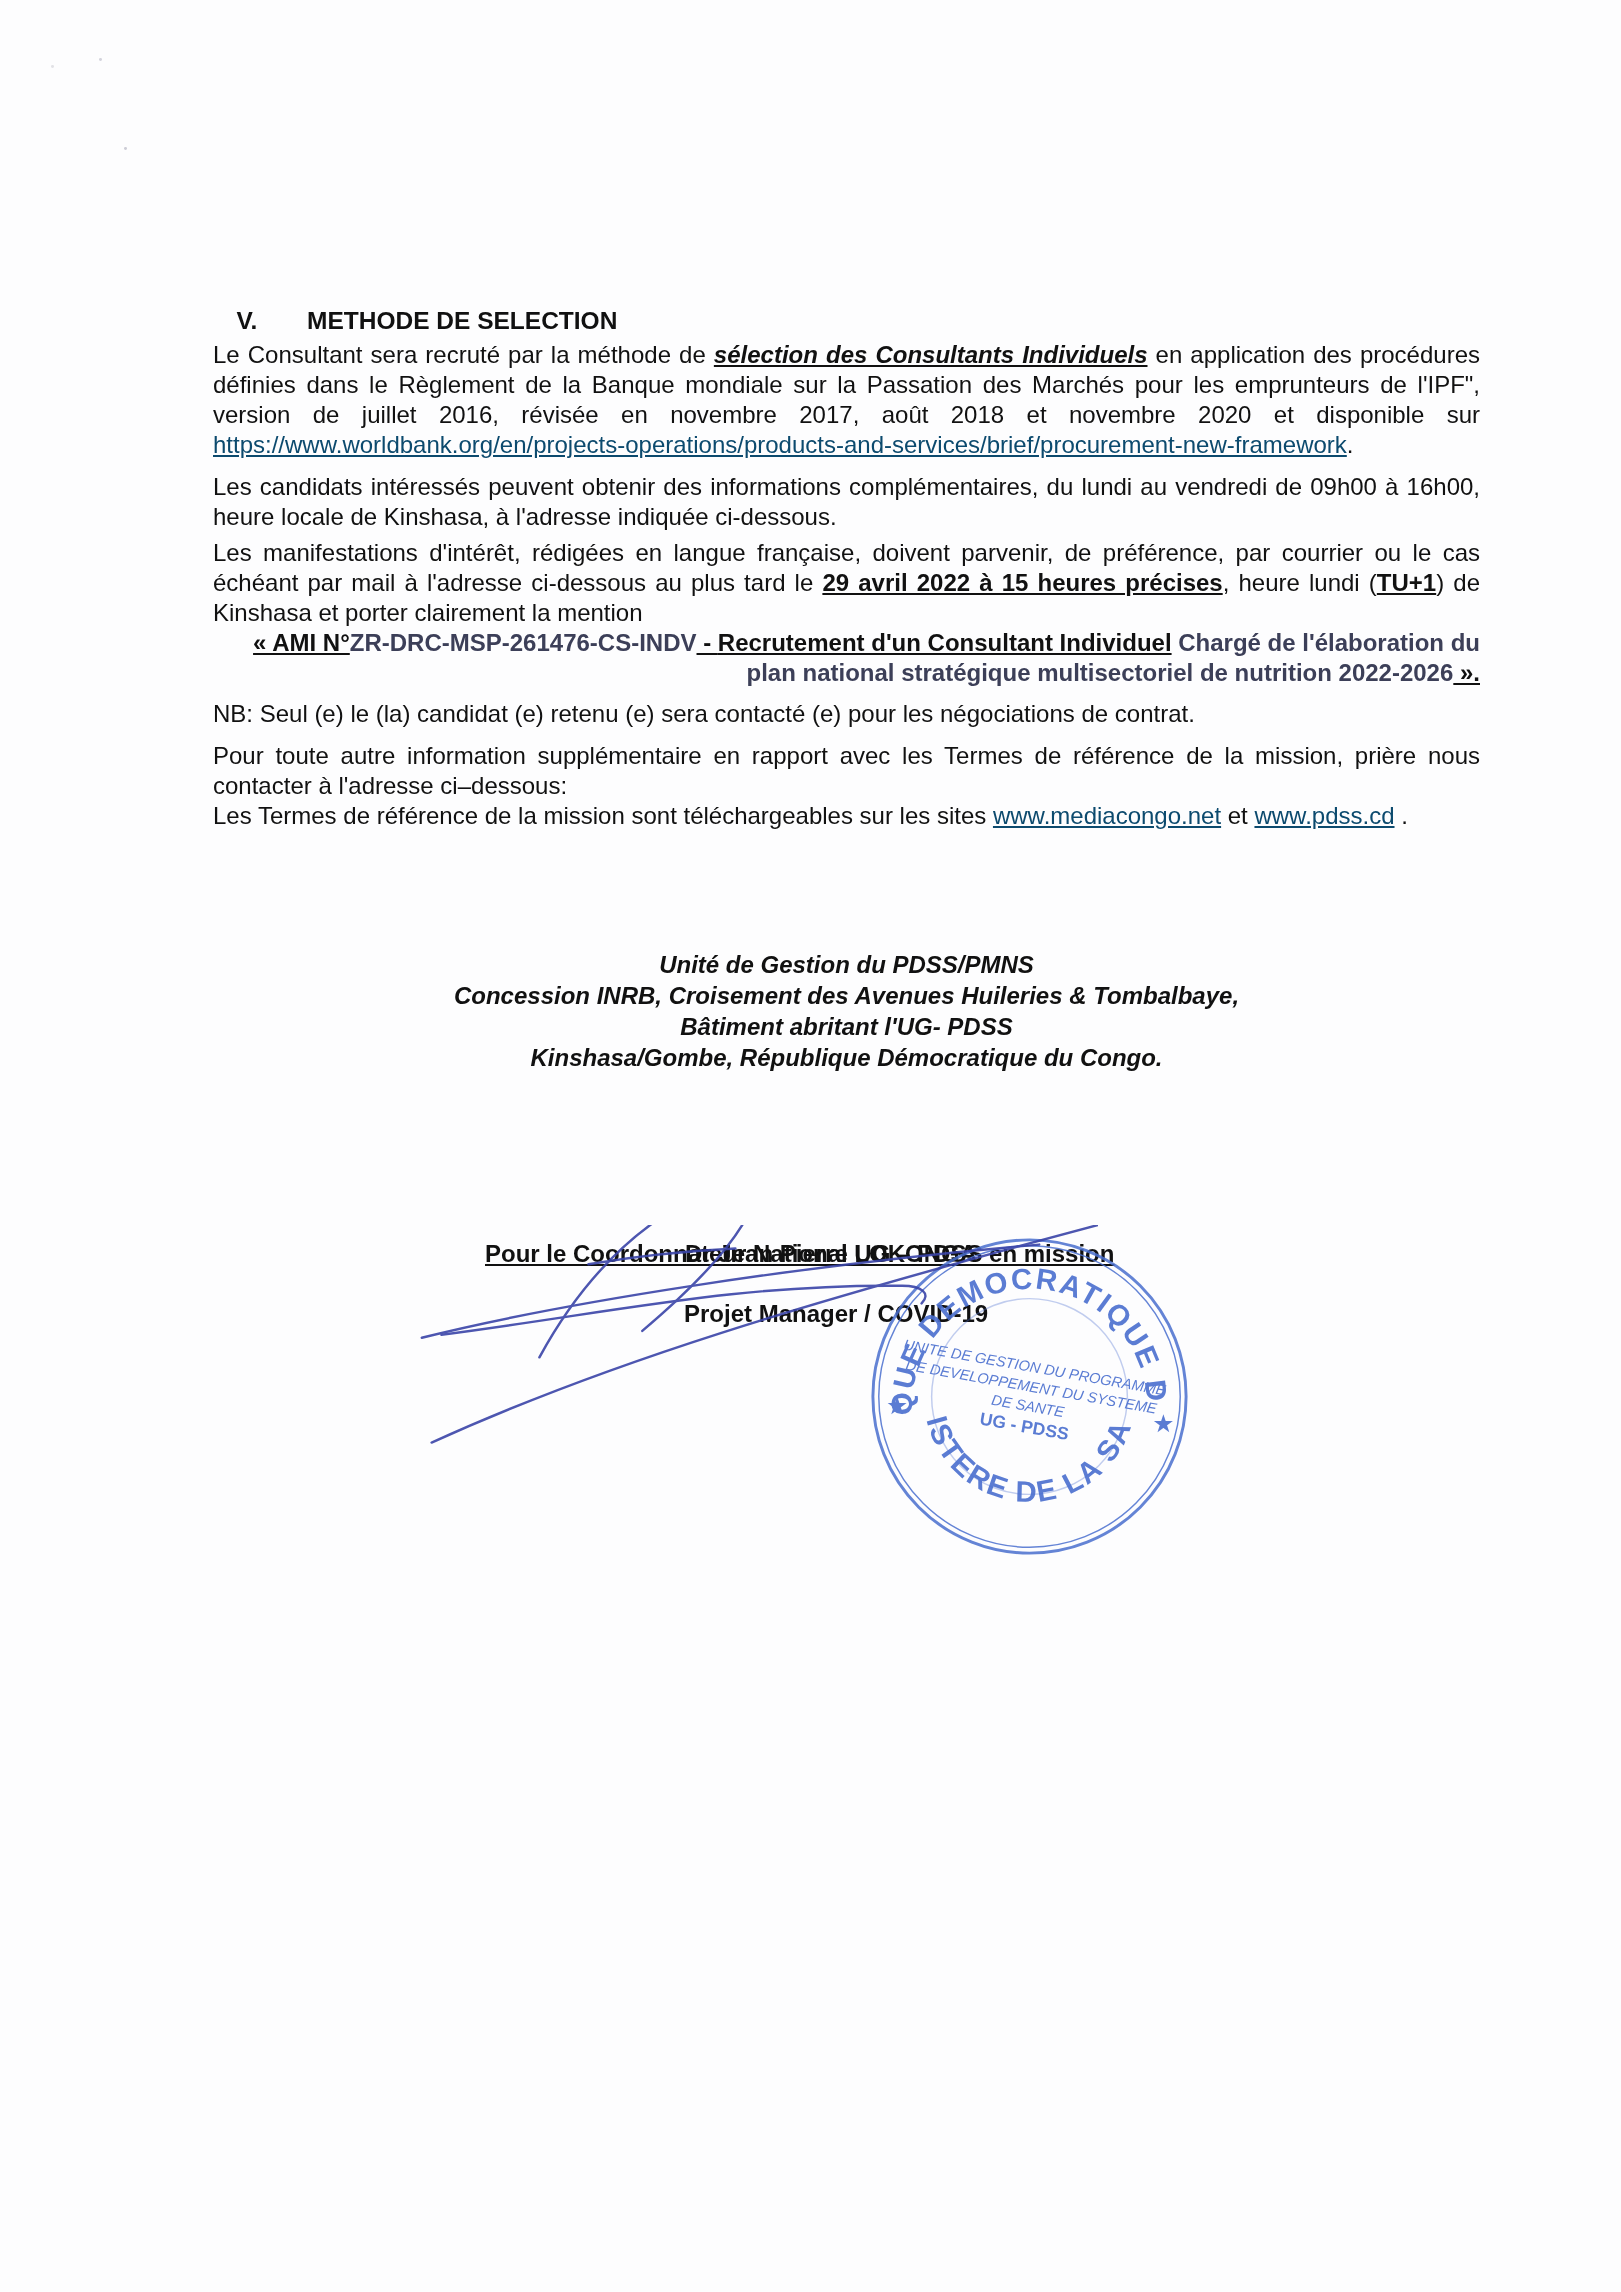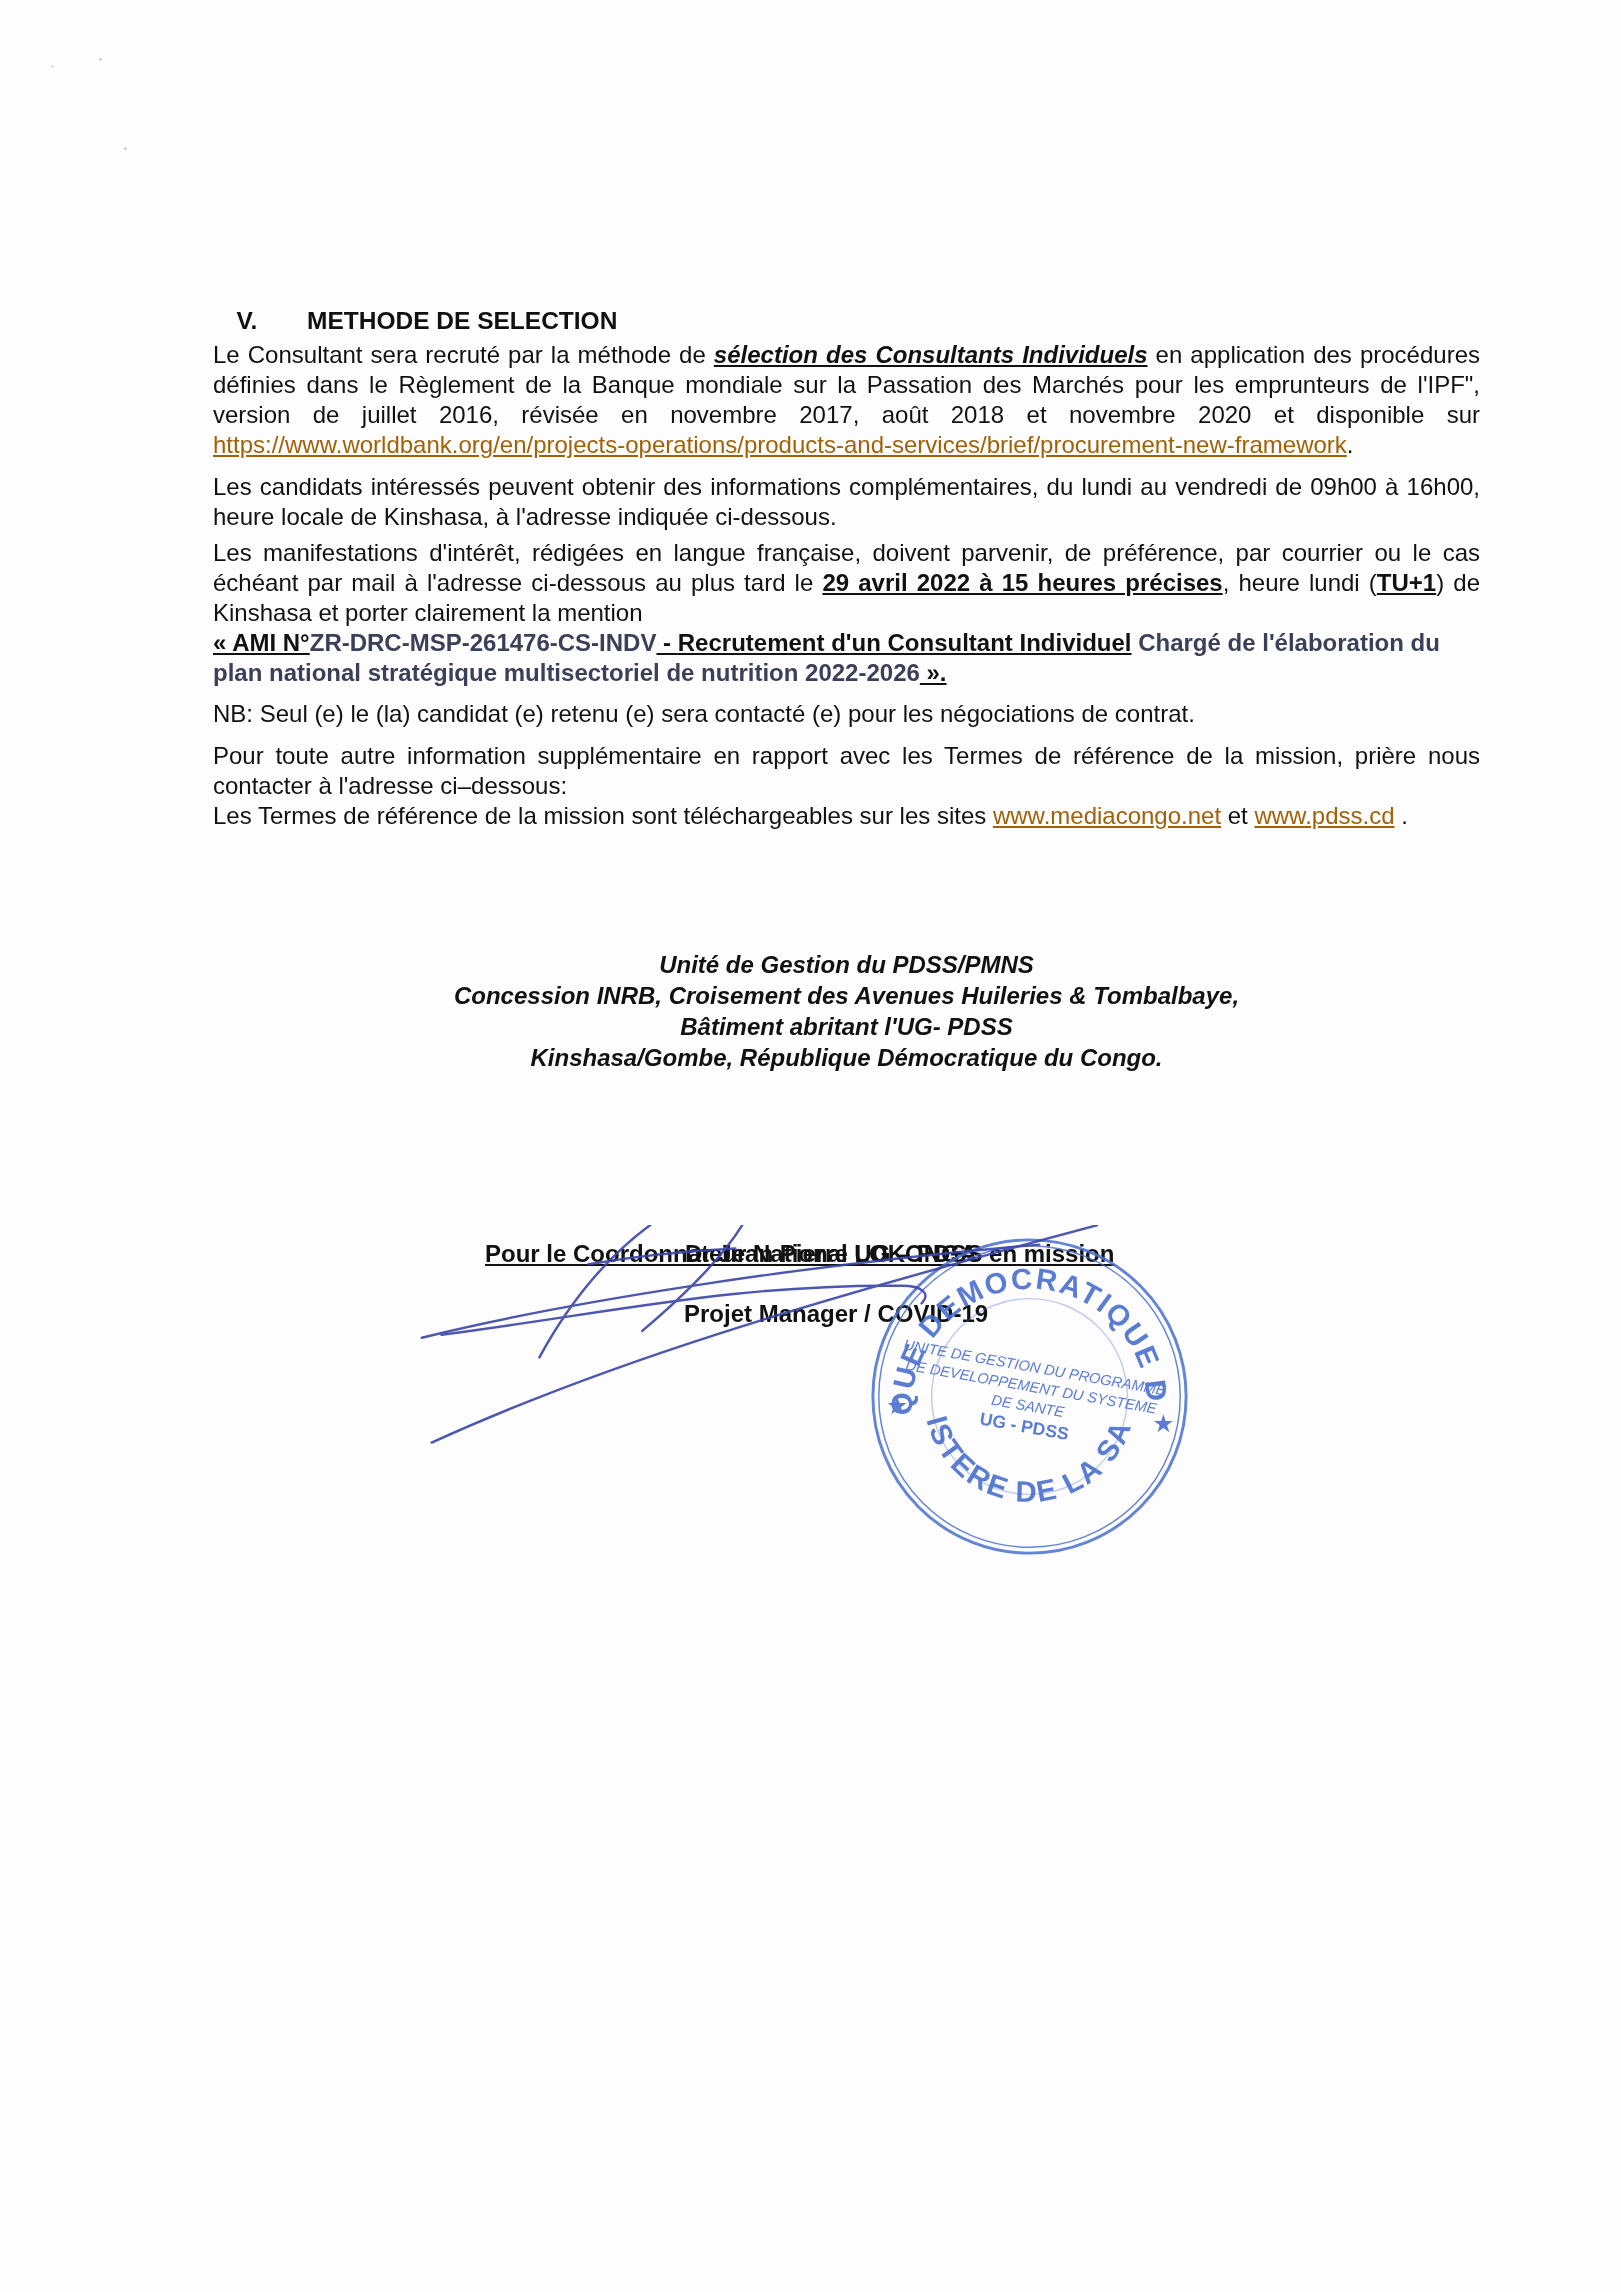--- a/index.html
+++ b/index.html
@@ -8,21 +8,21 @@
     font-family: "Liberation Sans", sans-serif; color: #111111;
   }
   .page { position: absolute; left: 0; top: 0; width: 1621px; height: 2293px; background: #fdfdfe; }
   .speck { position: absolute; width: 2.9px; height: 2.9px; background: #b8b8c4; border-radius: 50%; }
   .content { position: absolute; left: 213px; top: 306px; width: 1267px; font-size: 24px; line-height: 30px; }
   .heading { font-weight: bold; font-size: 24.5px; margin: 0 0 3.9px 0; display: flex; }
   .heading .num { width: 94px; padding-left: 23.5px; box-sizing: border-box; }
   p { margin: 0; text-align: justify; }
   .gap { height: 11.8px; }
   .gap-sm { height: 5.9px; }
-  a { color: #a16207; text-decoration: underline; }
+  a { color: #0c4a6e; text-decoration: underline; }
   b { font-weight: bold; text-decoration: underline; }
   .greybold { color: #3c3f58; font-weight: bold; }
   .darkbold { color: #111; font-weight: bold; }
   .address { position: absolute; left: 213px; top: 949px; width: 1267px; text-align: center; font-weight: bold; font-size: 24px; line-height: 31px; font-style: italic; }
   .address .email-line { font-weight: bold; }
   .address .email-line .plain { font-weight: normal; color: #1d2a7a; }
   .sig { position: absolute; left: 412px; top: 1204px; width: 784px; font-weight: bold; font-size: 24px; }
   .sig .title { position: absolute; left: 73px; top: 0; text-decoration: underline; white-space: nowrap; margin-top: 36px; }
   .sig .name { position: absolute; left: 273px; top: 36px; white-space: nowrap; }
   .sig .role { position: absolute; left: 272px; top: 96px; white-space: nowrap; }
@@ -45,21 +45,21 @@
     </div>
 
     <p><span>Le Consultant sera recruté par la méthode de </span><b><i>sélection des Consultants Individuels</i></b><span> en application des procédures définies dans le Règlement de la Banque mondiale sur la Passation des Marchés pour les emprunteurs de l'IPF", version de juillet 2016, révisée en novembre 2017, août 2018 et novembre 2020 et disponible sur </span><a href="#">https://www.worldbank.org/en/projects-operations/products-and-services/brief/procurement-new-framework</a><span>.</span></p>
 
     <div class="gap"></div>
     <p>Les candidats intéressés peuvent obtenir des informations complémentaires, du lundi au vendredi de 09h00 à 16h00, heure locale de Kinshasa, à l'adresse indiquée ci-dessous.</p>
     <div class="gap-sm"></div>
 
     <p><span>Les manifestations d'intérêt, rédigées en langue française, doivent parvenir, de préférence, par courrier ou le cas échéant par mail à l'adresse ci-dessous au plus tard le </span><b>29 avril 2022 à 15 heures précises</b><span>, heure lundi (</span><b>TU+1</b><span>) de Kinshasa et porter clairement la mention</span></p>
 
-    <p style="text-align:left"><b class="darkbold">« AMI N°</b><span class="greybold">ZR-DRC-MSP-261476-CS-INDV</span><b class="darkbold"> - </b><b class="darkbold">Recrutement d'un Consultant Individuel</b><span class="greybold"> Chargé de l'élaboration du plan national stratégique multisectoriel de nutrition 2022-2026</span><b class="darkbold"> ».</b></p>
+    <p style="text-align:right"><b class="darkbold">« AMI N°</b><span class="greybold">ZR-DRC-MSP-261476-CS-INDV</span><b class="darkbold"> - </b><b class="darkbold">Recrutement d'un Consultant Individuel</b><span class="greybold"> Chargé de l'élaboration du plan national stratégique multisectoriel de nutrition 2022-2026</span><b class="darkbold"> ».</b></p>
 
     <div class="gap"></div>
     <p style="font-weight:normal">NB: Seul (e) le (la) candidat (e) retenu (e) sera contacté (e) pour les négociations de contrat.</p>
     <div class="gap"></div>
 
     <p>Pour toute autre information supplémentaire en rapport avec les Termes de référence de la mission, prière nous contacter à l'adresse ci–dessous:</p>
 
     <p><span>Les Termes de référence de la mission sont téléchargeables sur les sites </span><a href="#">www.mediacongo.net</a><span> et </span><a href="#">www.pdss.cd</a><span> .</span></p>
   </div>
 

